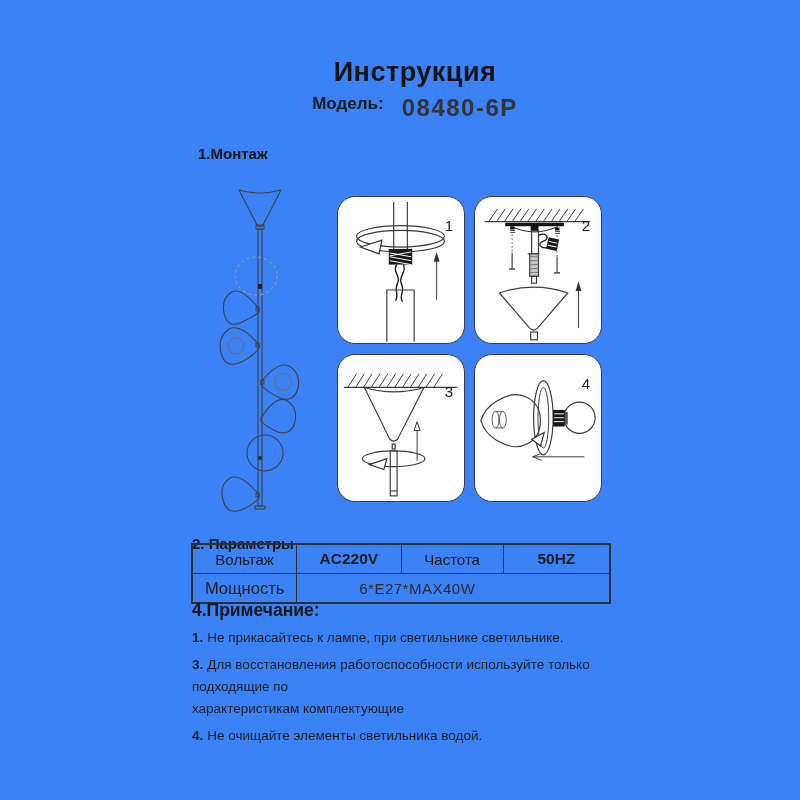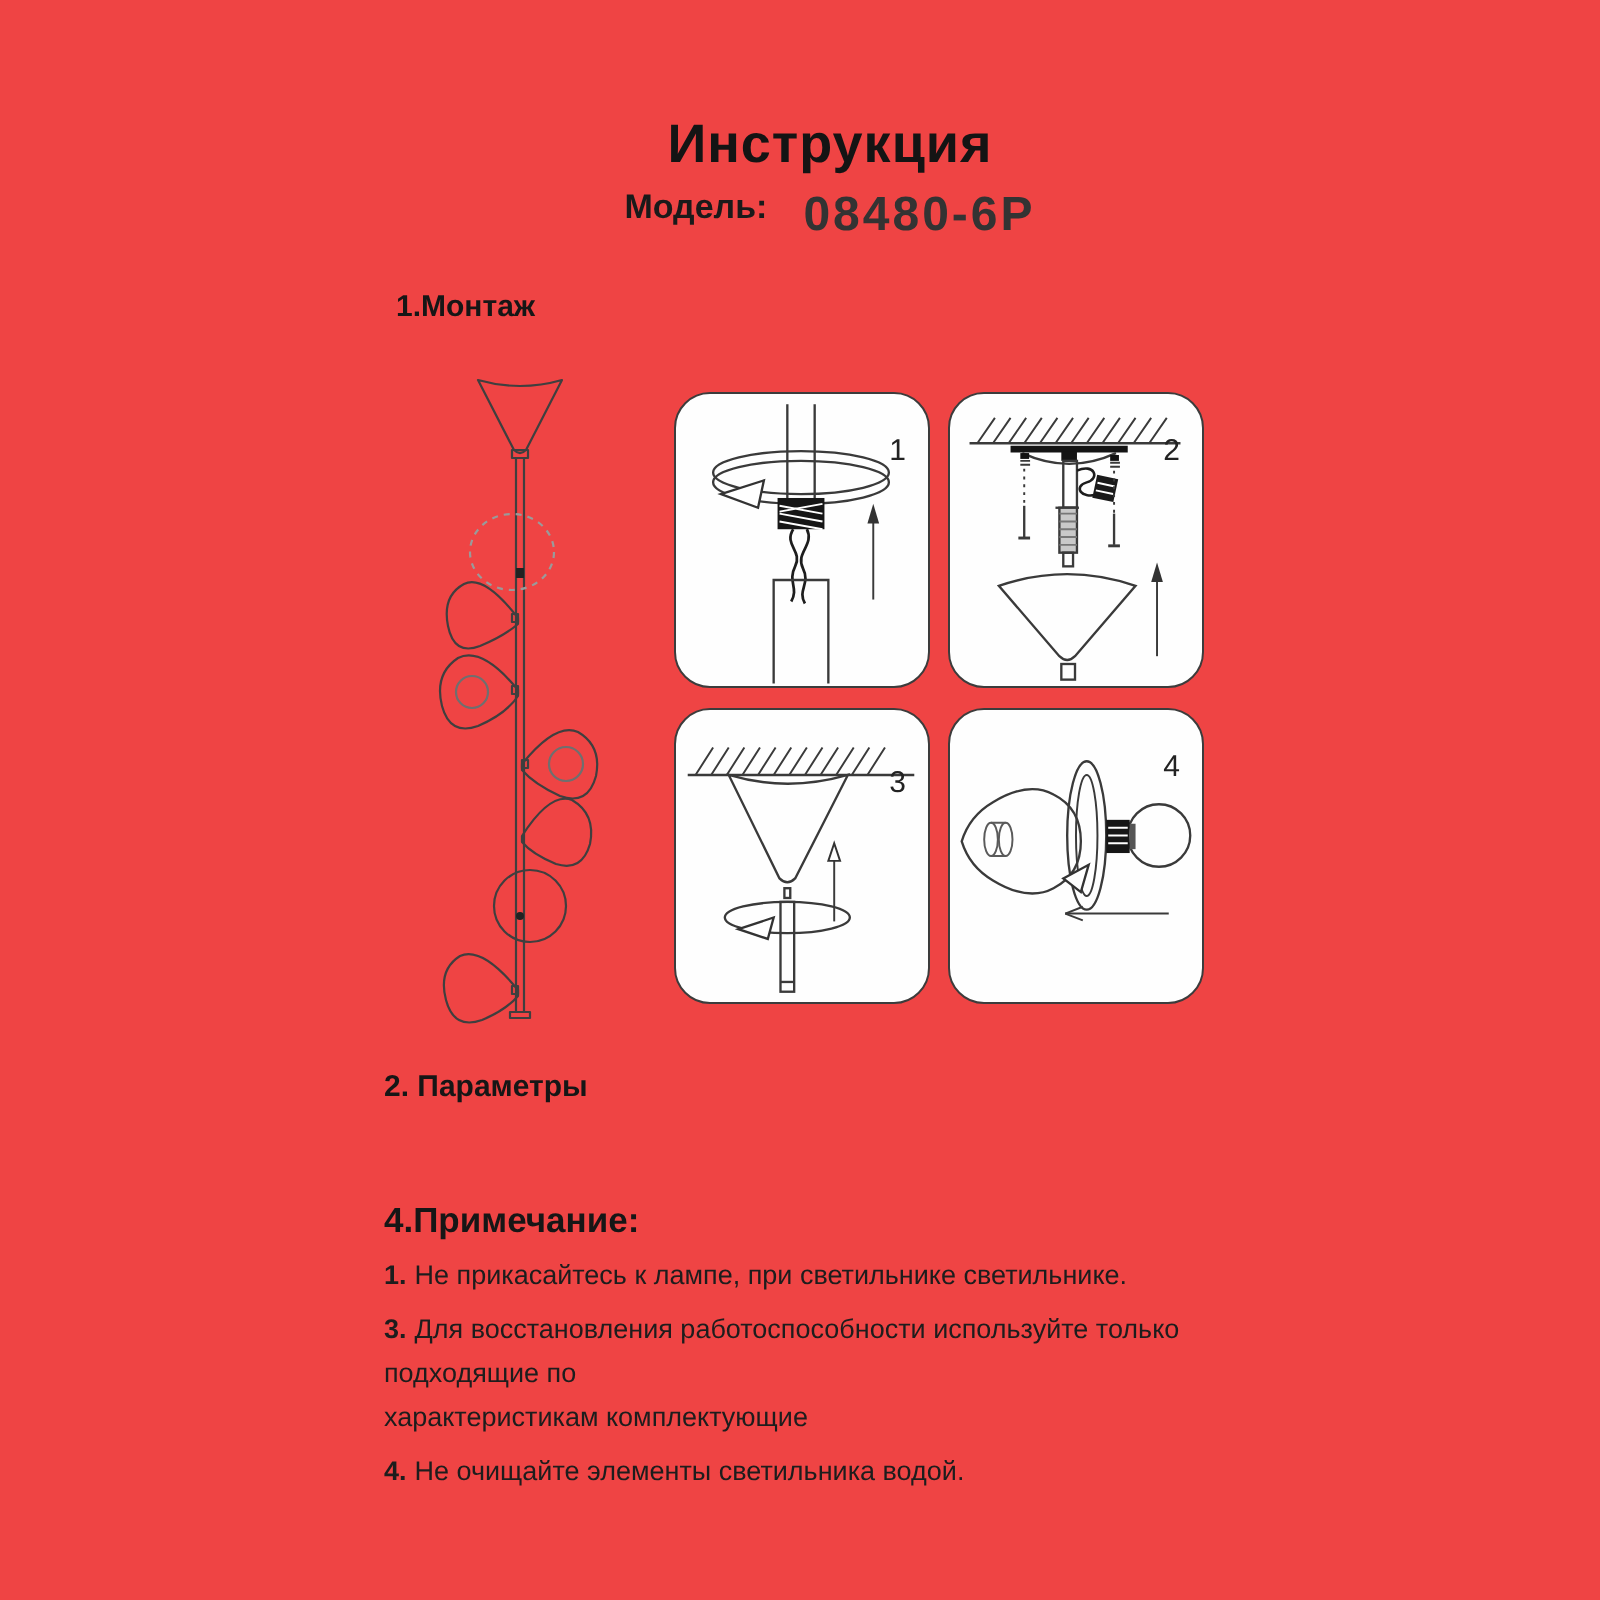--- a/index.html
+++ b/index.html
@@ -1,16 +1,16 @@
 <!DOCTYPE html>
 <html><head>
 <meta charset="utf-8">
 <style>
   html,body{margin:0;padding:0;background:#fff;}
-  .page{position:relative;width:800px;height:800px;background:#ef4444;
+  .page{position:relative;width:800px;height:800px;background:#3b82f6;
         font-family:"Liberation Sans","DejaVu Sans",sans-serif;color:#1b1b1b;overflow:hidden;}
   .abs{position:absolute;}
   .title{left:200px;top:57px;width:430px;text-align:center;font-size:27px;font-weight:bold;color:#141414;letter-spacing:0.5px;}
   .model-row{left:200px;top:94px;width:430px;display:flex;justify-content:center;align-items:flex-start;gap:18px;}
   .model-label{font-size:17px;font-weight:bold;color:#1a1a1a;}
   .model-value{font-size:24px;font-weight:700;color:#333;letter-spacing:1.5px;}
   .sec{font-weight:bold;color:#161616;}
   .sec-montage{left:198px;top:145px;font-size:15px;}
   .sec-params{left:192px;top:535px;font-size:15px;}
   .sec-notes{left:192px;top:600px;font-size:17.5px;}
@@ -213,20 +213,34 @@
         <g stroke-width="1">
           <line x1="112" y1="104" x2="59" y2="104"></line>
           <path d="M59,104 L68,100.5 M59,104 L68,107.5"></path>
         </g>
       </svg>
     </div>
   </div>
 
   <div class="abs sec sec-params">2. Параметры</div>
 
+  <table class="abs param-table">
+    <tbody>
+        <tr>
+      <td style="width:25%">Вольтаж</td>
+      <td class="bold" style="width:25%">AC220V</td>
+      <td style="width:24.5%">Частота</td>
+      <td class="bold" style="width:25.5%">50HZ</td>
+    </tr>
+    <tr>
+      <td class="power-label">Мощность</td>
+      <td class="power-value" colspan="3">6*E27*MAX40W</td>
+    </tr>
+  </tbody>
+    </table>
 
   <div class="abs sec sec-notes">4.Примечание:</div>
 
   <div class="abs notes">
     <div class="note">
       <b>1.</b><span class="note-text">Не прикасайтесь к лампе, при светильнике светильнике.</span>
     </div>
     <div class="note">
       <b>3.</b><span class="note-text">Для восстановления работоспособности используйте только подходящие по
 характеристикам комплектующие</span>

